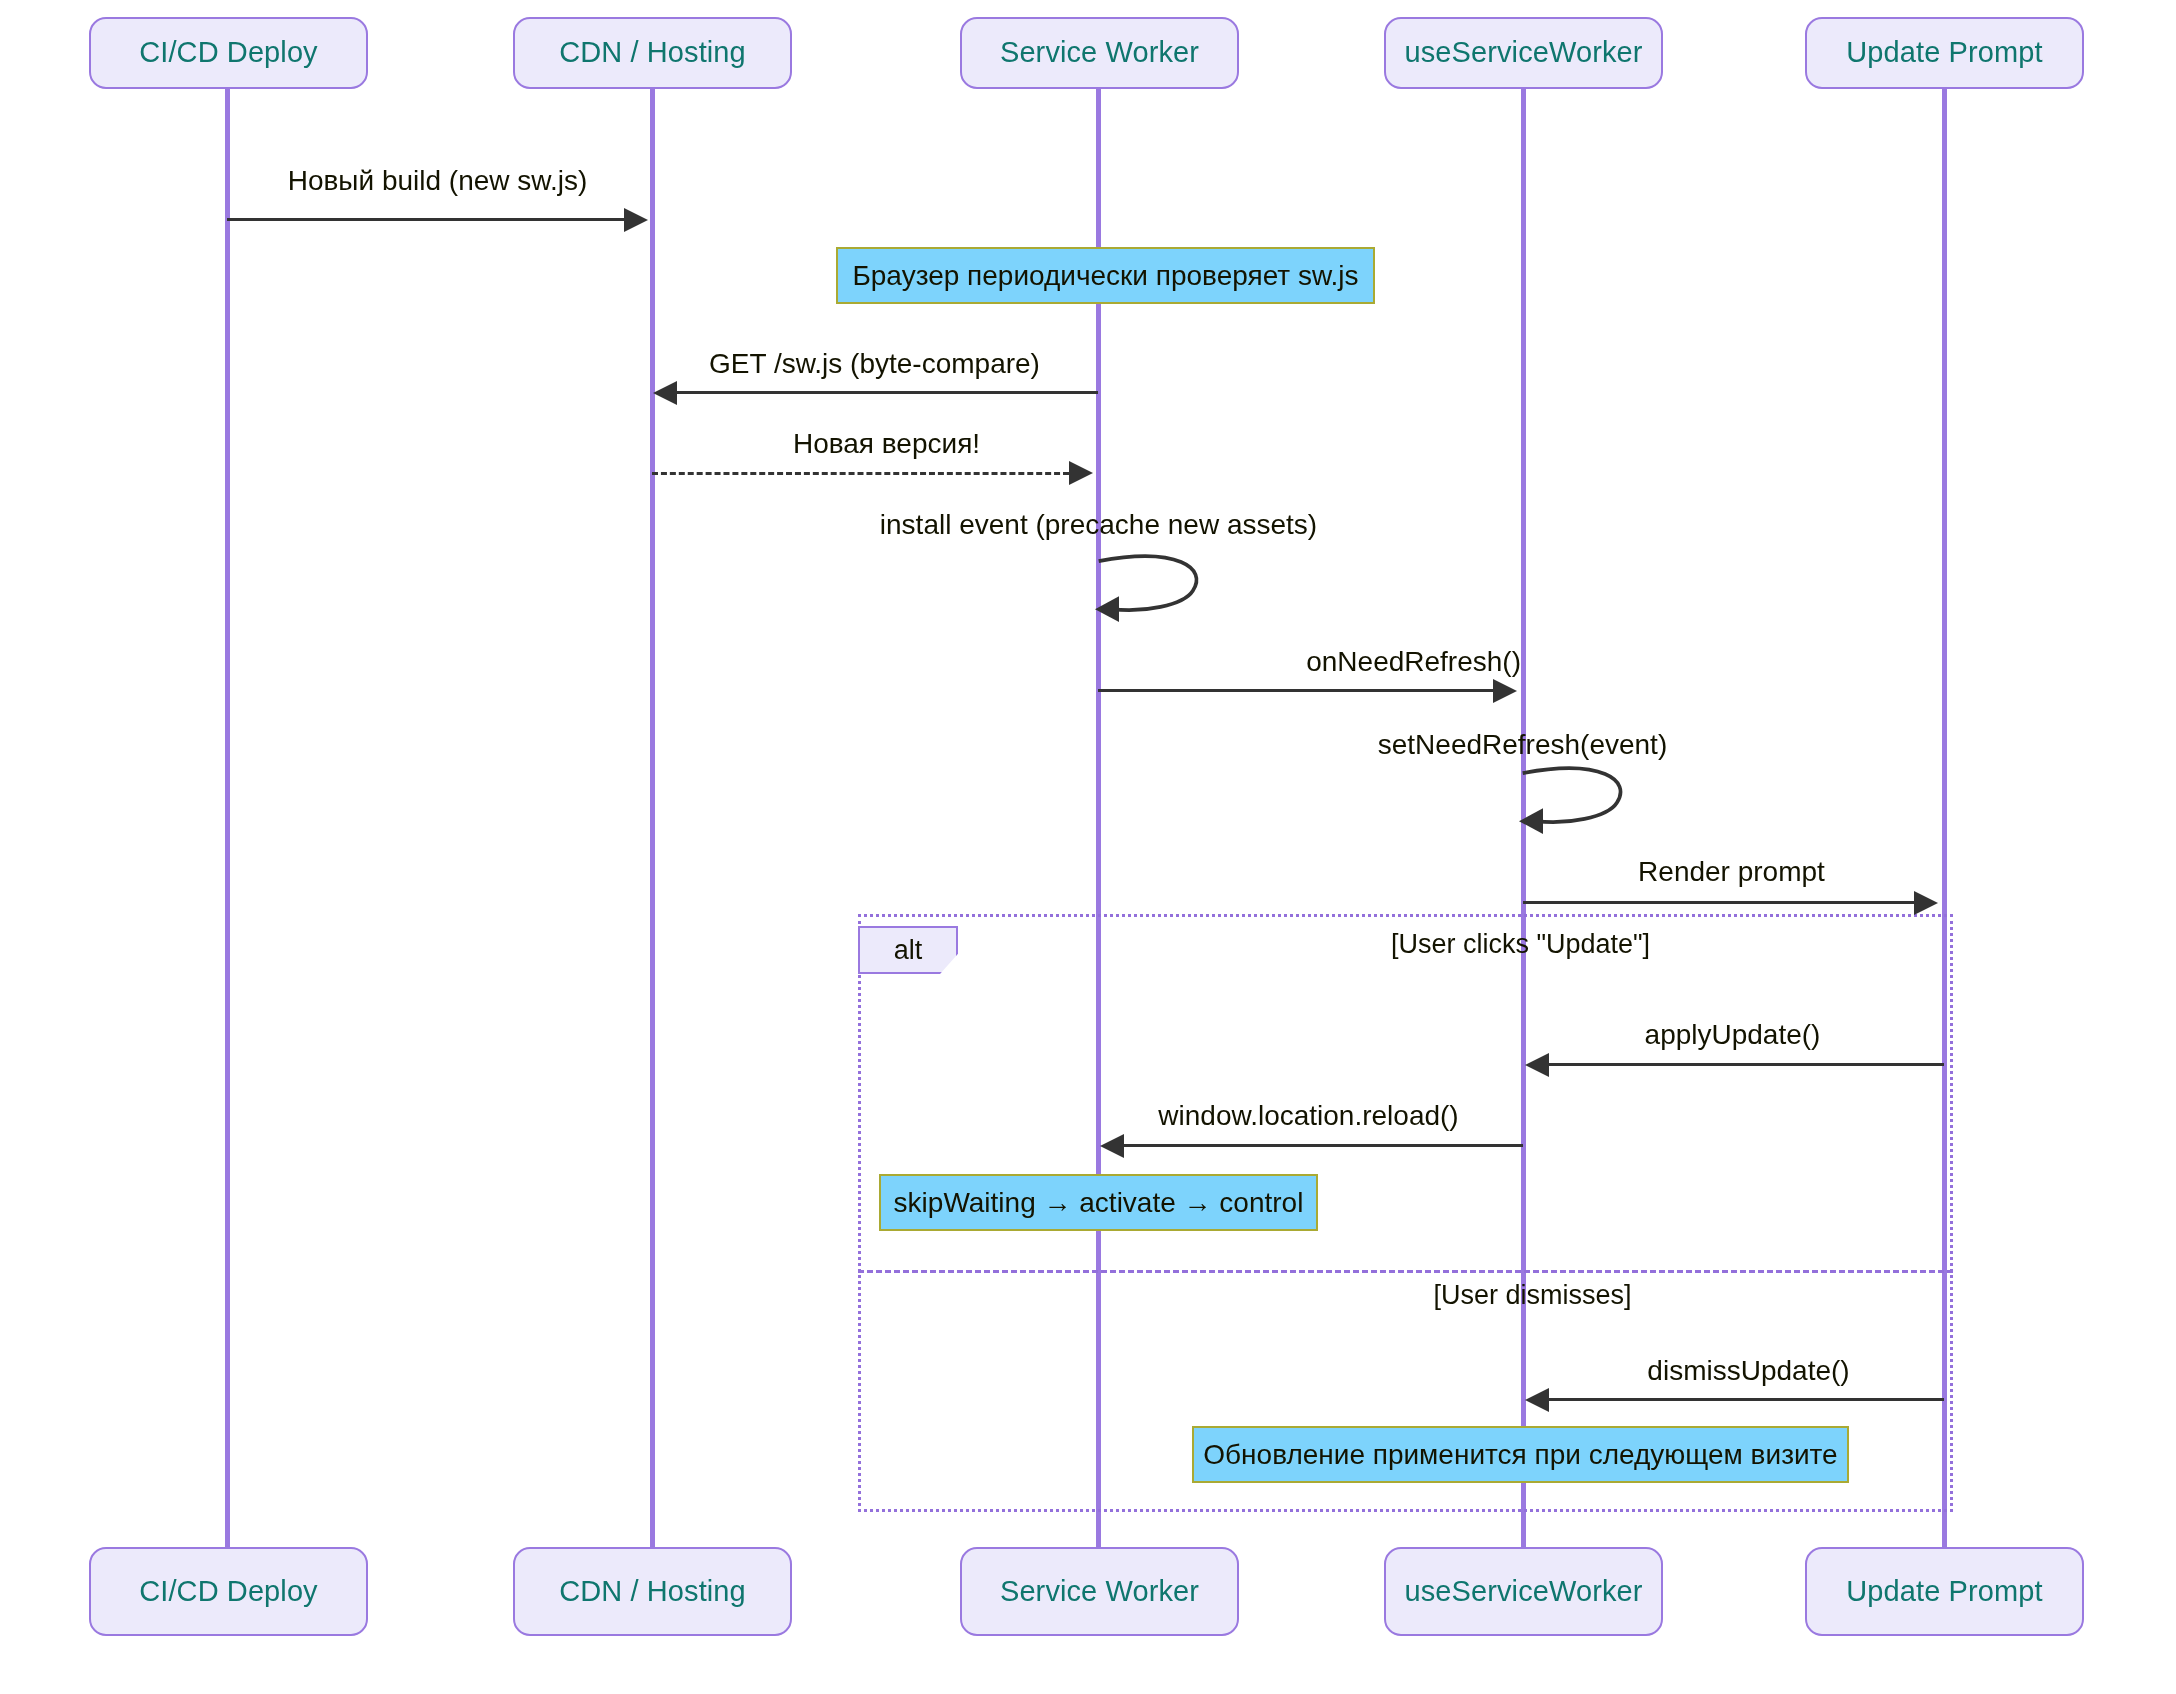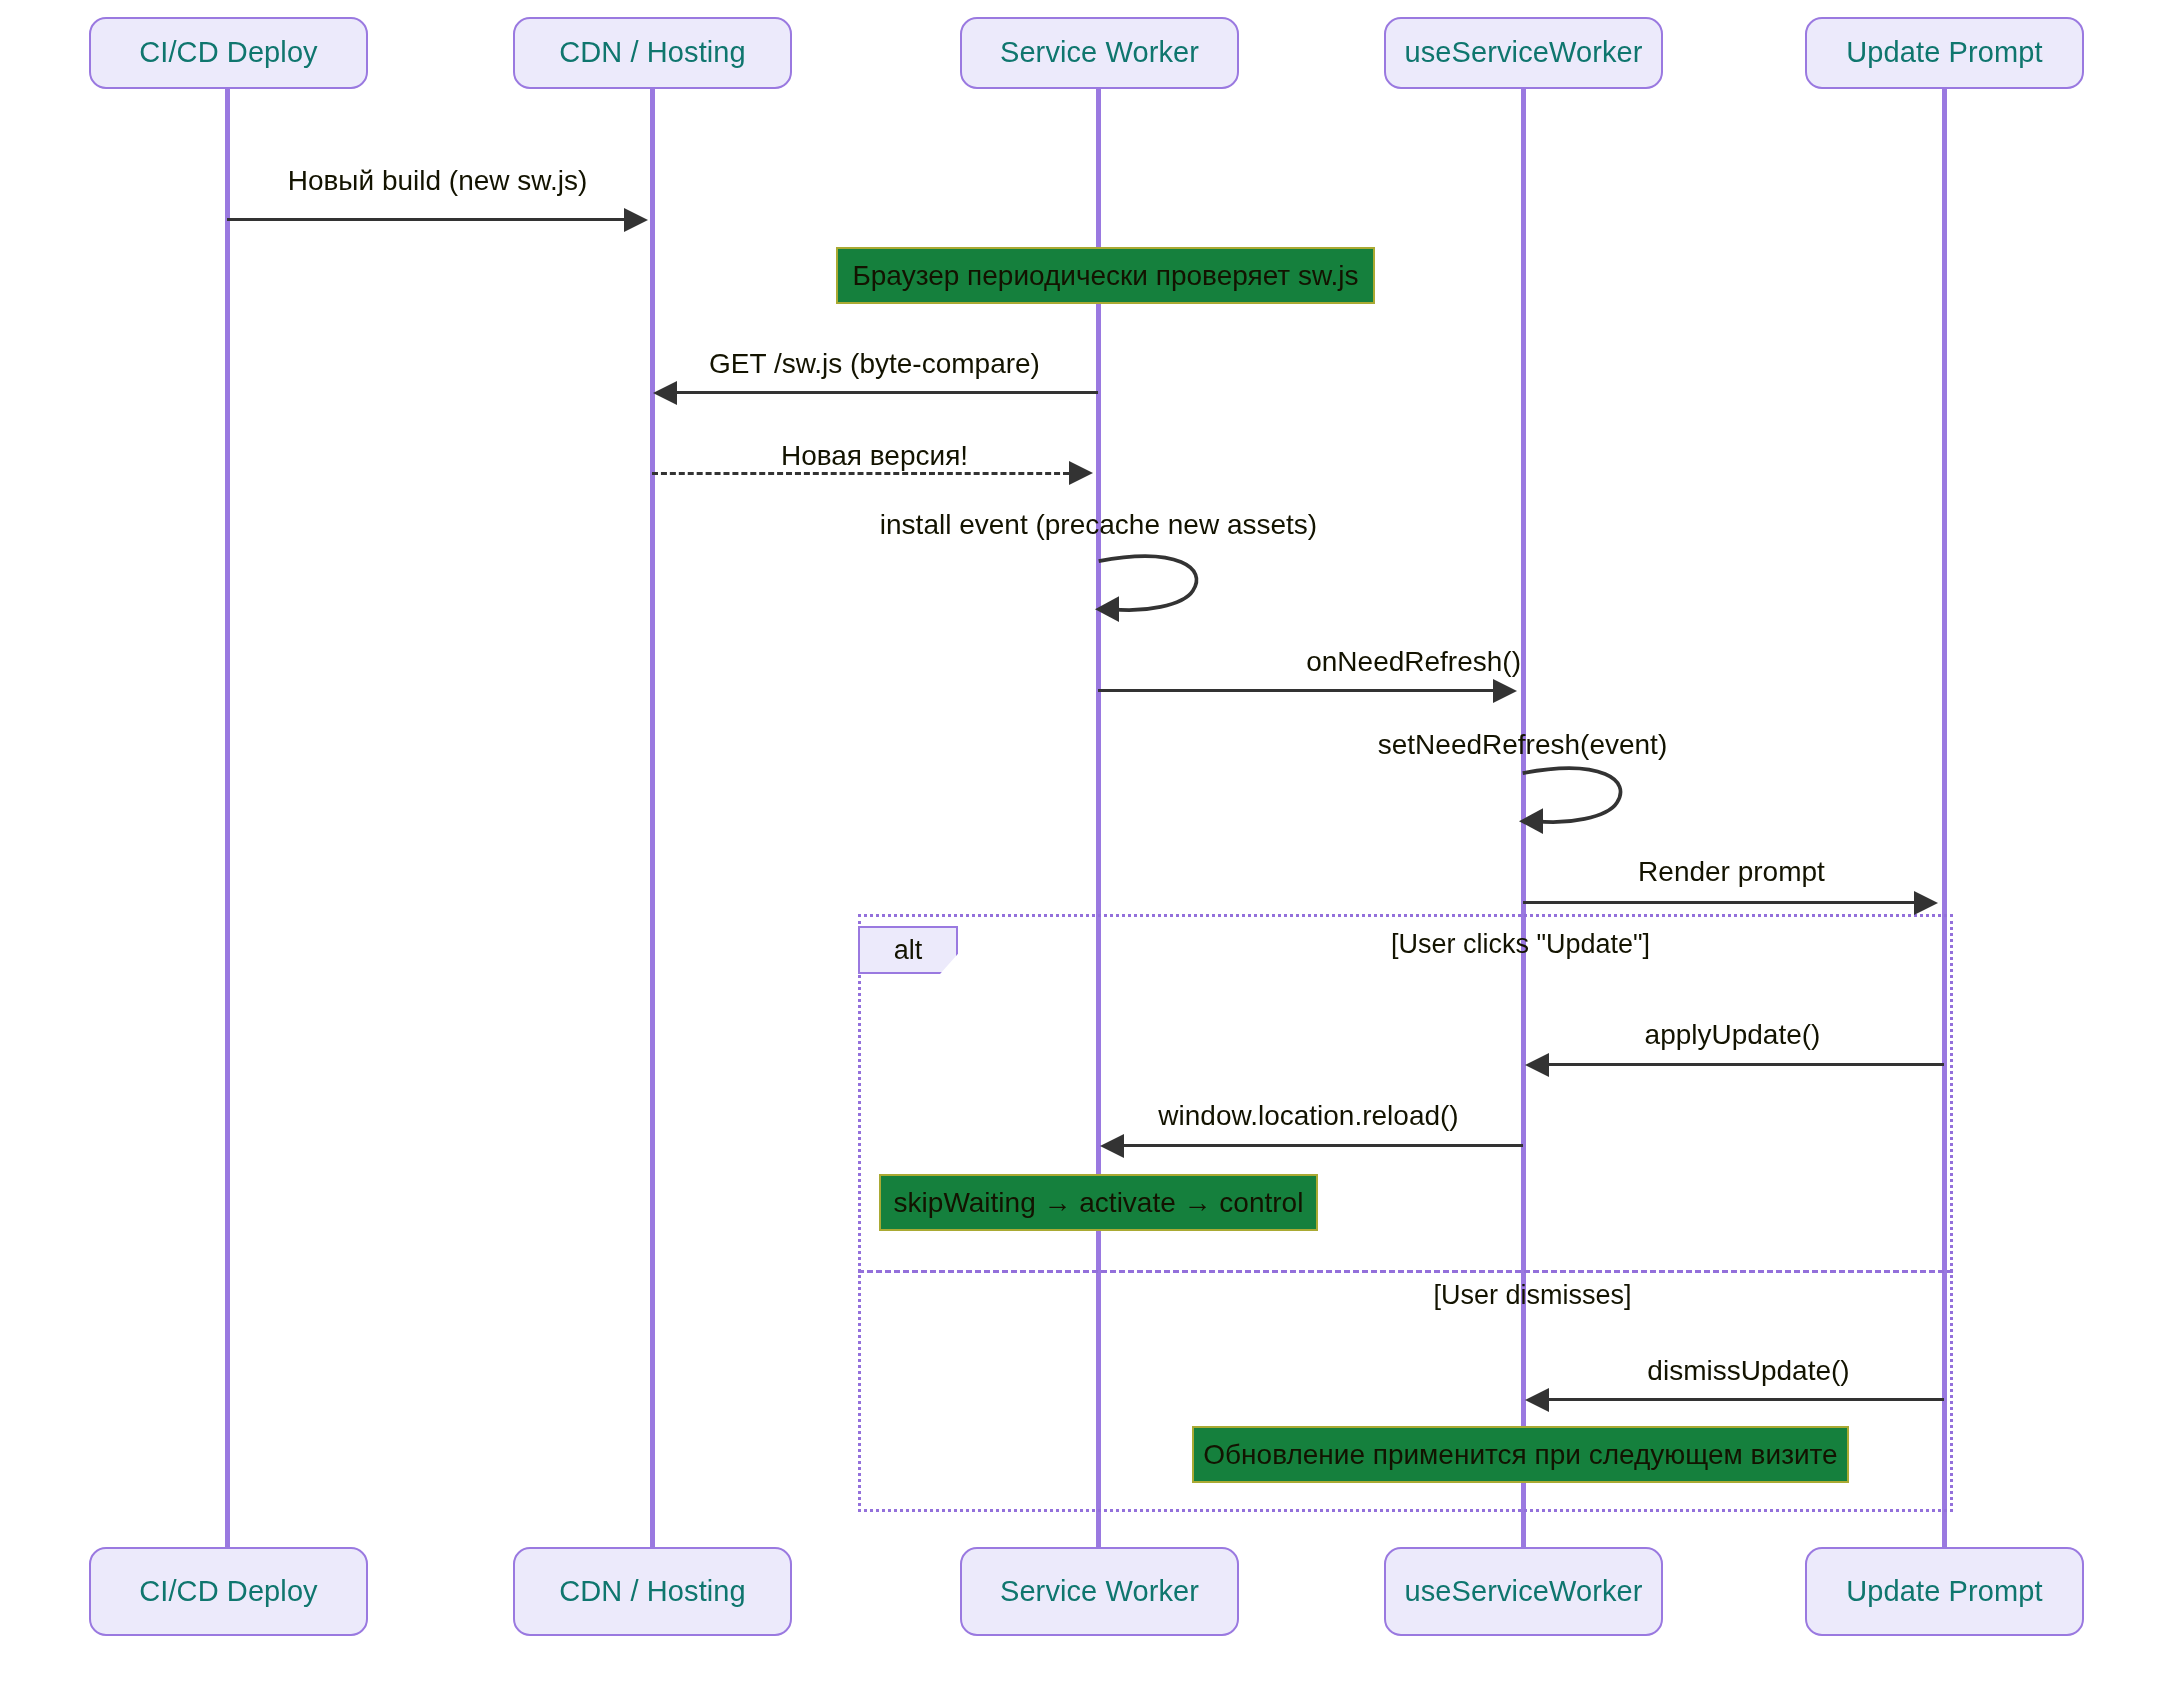--- a/index.html
+++ b/index.html
@@ -119,21 +119,21 @@
   .self-loop {
     position: absolute;
     z-index: 5;
     overflow: visible;
   }
 
   
   .note-box {
     position: absolute;
     box-sizing: border-box;
-    background: #15803d;
+    background: #7dd3fc;
     border: 2.8px solid #AAAA33;
     display: flex;
     align-items: center;
     justify-content: center;
     color: #131300;
     font-size: 28px;
     white-space: nowrap;
     z-index: 8;
   }
 </style>
@@ -189,21 +189,21 @@
   <div class="note-box" style="left:836px; top:247px; width:539px; height:57px;">
     <span>Браузер периодически проверяет sw.js</span>
   </div>
 
   <div class="msg-label" style="left:650px; top:348px; width:449px;">
     <span>GET /sw.js (byte-compare)</span>
   </div>
   <div class="msg-line" style="left:677px; top:391px; width:421px;"></div>
   <div class="arrowhead left" style="left:653px; top:381px;"></div>
 
-  <div class="msg-label" style="left:650px; top:440px; width:449px;">
+  <div class="msg-label" style="left:650px; top:428px; width:449px;padding-left:12px;">
     <span>Новая версия!</span>
   </div>
   <div class="msg-line dashed" style="left:652px; top:472px; width:417px;"></div>
   <div class="arrowhead right" style="left:1069px; top:461px;"></div>
 
   <div class="msg-label" style="left:816px; top:509px; width:565px; text-align:center;">
     <span>install event (precache new assets)</span>
   </div>
   <svg class="self-loop" style="left:1095px; top:550px;" width="120" height="74" viewBox="0 0 130 80">
     <path d="M 4 12 C 90 -4, 122 20, 106 44 C 96 60, 52 68, 18 64" fill="none" stroke="#333333" stroke-width="4"></path>

